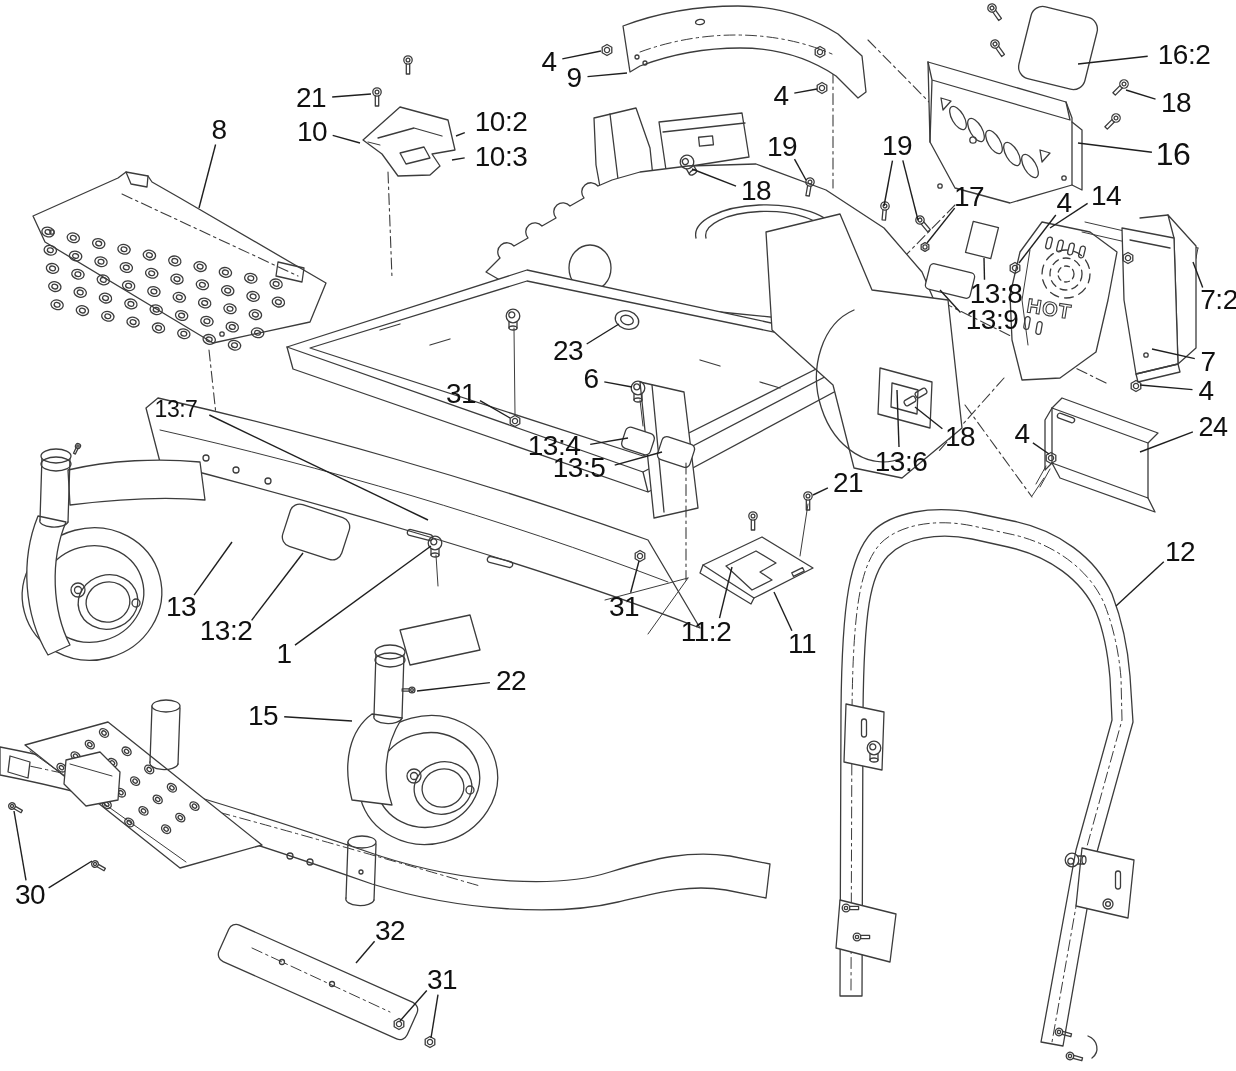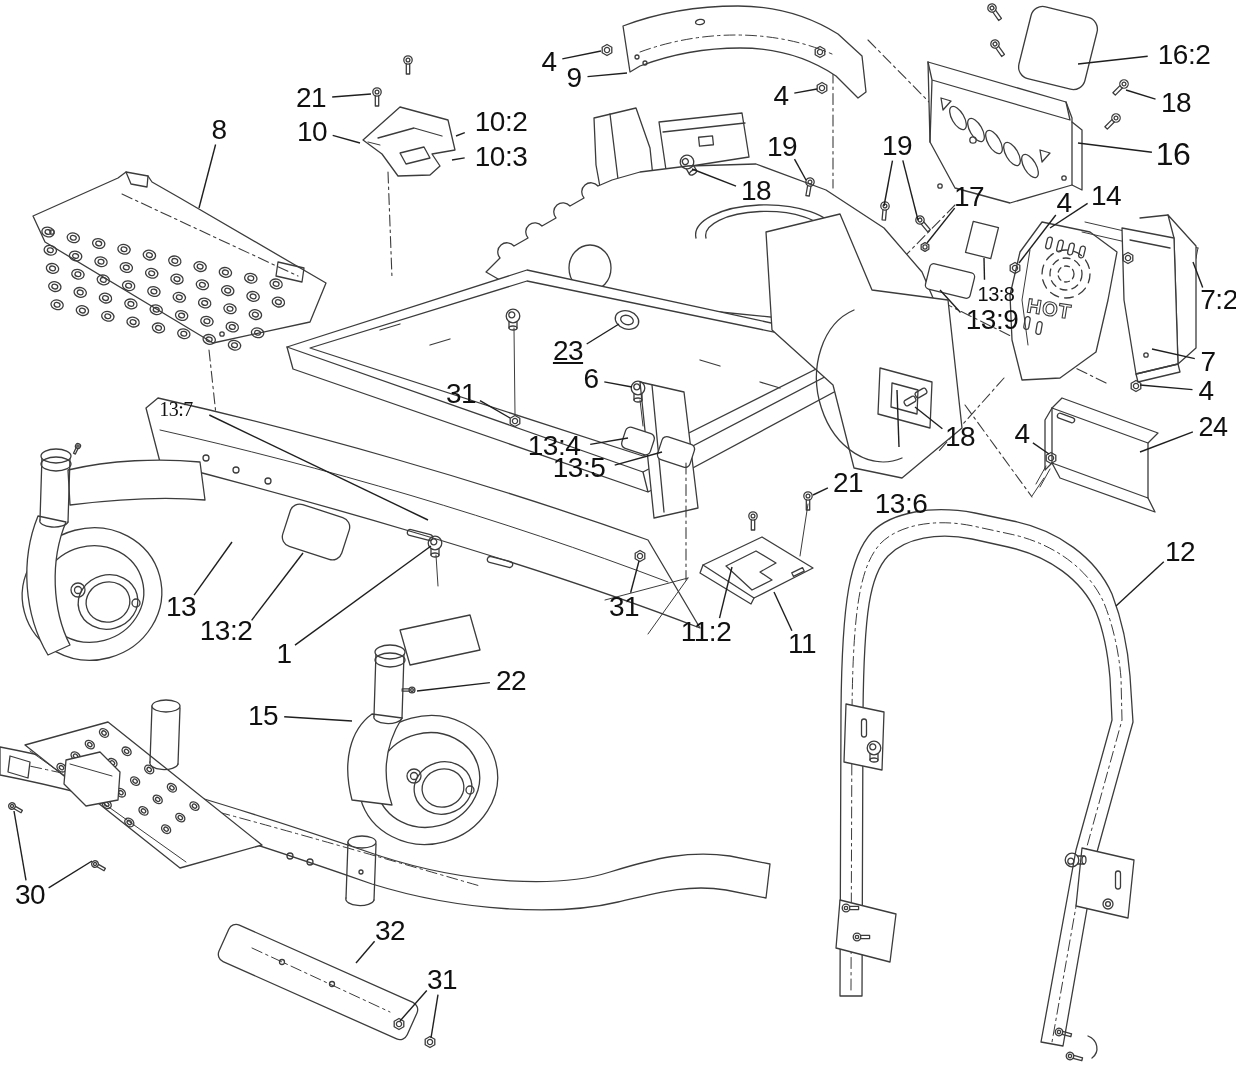--- a/index.html
+++ b/index.html
@@ -521,35 +521,35 @@
       <div class="callout" style="left: 781px; top: 96px; color: rgb(16, 16, 16); font-size: 28px;">4</div>
       <div class="callout" style="left: 756px; top: 191px; color: rgb(16, 16, 16); font-size: 28px;">18</div>
       <div class="callout" style="left: 782px; top: 147px; color: rgb(16, 16, 16); font-size: 28px;">19</div>
       <div class="callout" style="left: 897px; top: 146px; color: rgb(16, 16, 16); font-size: 28px;">19</div>
       <div class="callout" style="left: 1184px; top: 55px; color: rgb(16, 16, 16); font-size: 28px;">16:2</div>
       <div class="callout" style="left: 1176px; top: 103px; color: rgb(16, 16, 16); font-size: 28px;">18</div>
       <div class="callout" style="left: 1173px; top: 154px; color: rgb(16, 16, 16); font-size: 32px;">16</div>
       <div class="callout" style="left: 969px; top: 197px; color: rgb(16, 16, 16); font-size: 28px;">17</div>
       <div class="callout" style="left: 1064px; top: 203px; color: rgb(16, 16, 16); font-size: 28px;">4</div>
       <div class="callout" style="left: 1106px; top: 196px; color: rgb(16, 16, 16); font-size: 28px;">14</div>
-      <div class="callout" style="left: 996px; top: 294px; color: rgb(16, 16, 16); font-size: 20px;">13:8</div>
+      <div class="callout" style="left: 996px; top: 294px; color: rgb(16, 16, 16); font-size: 28px;">13:8</div>
       <div class="callout" style="left: 992px; top: 320px; color: rgb(16, 16, 16); font-size: 28px;">13:9</div>
       <div class="callout" style="left: 1219px; top: 300px; color: rgb(16, 16, 16); font-size: 28px;">7:2</div>
       <div class="callout" style="left: 1208px; top: 362px; color: rgb(16, 16, 16); font-size: 28px;">7</div>
       <div class="callout" style="left: 1206px; top: 391px; color: rgb(16, 16, 16); font-size: 28px;">4</div>
-      <div class="callout" style="left: 568px; top: 351px; color: rgb(16, 16, 16); font-size: 28px; text-decoration: underline;">23</div>
+      <div class="callout" style="left: 568px; top: 351px; color: rgb(16, 16, 16); font-size: 28px;">23</div>
       <div class="callout" style="left: 591px; top: 379px; color: rgb(16, 16, 16); font-size: 28px;">6</div>
       <div class="callout" style="left: 461px; top: 394px; color: rgb(16, 16, 16); font-size: 28px;">31</div>
       <div class="callout" style="left: 554px; top: 446px; color: rgb(16, 16, 16); font-size: 28px;">13:4</div>
       <div class="callout" style="left: 579px; top: 468px; color: rgb(16, 16, 16); font-size: 28px;">13:5</div>
       <div class="callout" style="left: 960px; top: 437px; color: rgb(16, 16, 16); font-size: 28px;">18</div>
-      <div class="callout" style="left: 901px; top: 462px; color: rgb(16, 16, 16); font-size: 28px; margin-top: 42px;">13:6</div>
+      <div class="callout" style="left: 901px; top: 462px; color: rgb(16, 16, 16); font-size: 28px;">13:6</div>
       <div class="callout" style="left: 1022px; top: 434px; color: rgb(16, 16, 16); font-size: 28px;">4</div>
       <div class="callout" style="left: 1213px; top: 427px; color: rgb(16, 16, 16); font-size: 27px;">24</div>
-      <div class="callout" style="left: 176px; top: 409px; color: rgb(16, 16, 16); font-size: 20px; font-family: Liberation Serif, serif;">13:7</div>
+      <div class="callout" style="left: 176px; top: 409px; color: rgb(16, 16, 16); font-size: 23px;">13:7</div>
       <div class="callout" style="left: 181px; top: 607px; color: rgb(16, 16, 16); font-size: 28px;">13</div>
       <div class="callout" style="left: 226px; top: 631px; color: rgb(16, 16, 16); font-size: 28px;">13:2</div>
       <div class="callout" style="left: 284px; top: 654px; color: rgb(16, 16, 16); font-size: 28px;">1</div>
       <div class="callout" style="left: 848px; top: 483px; color: rgb(16, 16, 16); font-size: 28px;">21</div>
       <div class="callout" style="left: 624px; top: 607px; color: rgb(16, 16, 16); font-size: 28px;">31</div>
       <div class="callout" style="left: 706px; top: 632px; color: rgb(16, 16, 16); font-size: 28px;">11:2</div>
       <div class="callout" style="left: 802px; top: 644px; color: rgb(16, 16, 16); font-size: 28px;">11</div>
       <div class="callout" style="left: 1180px; top: 552px; color: rgb(16, 16, 16); font-size: 28px; text-align: right;">12</div>
       <div class="callout" style="left: 511px; top: 681px; color: rgb(16, 16, 16); font-size: 28px;">22</div>
       <div class="callout" style="left: 263px; top: 716px; color: rgb(16, 16, 16); font-size: 28px;">15</div>

